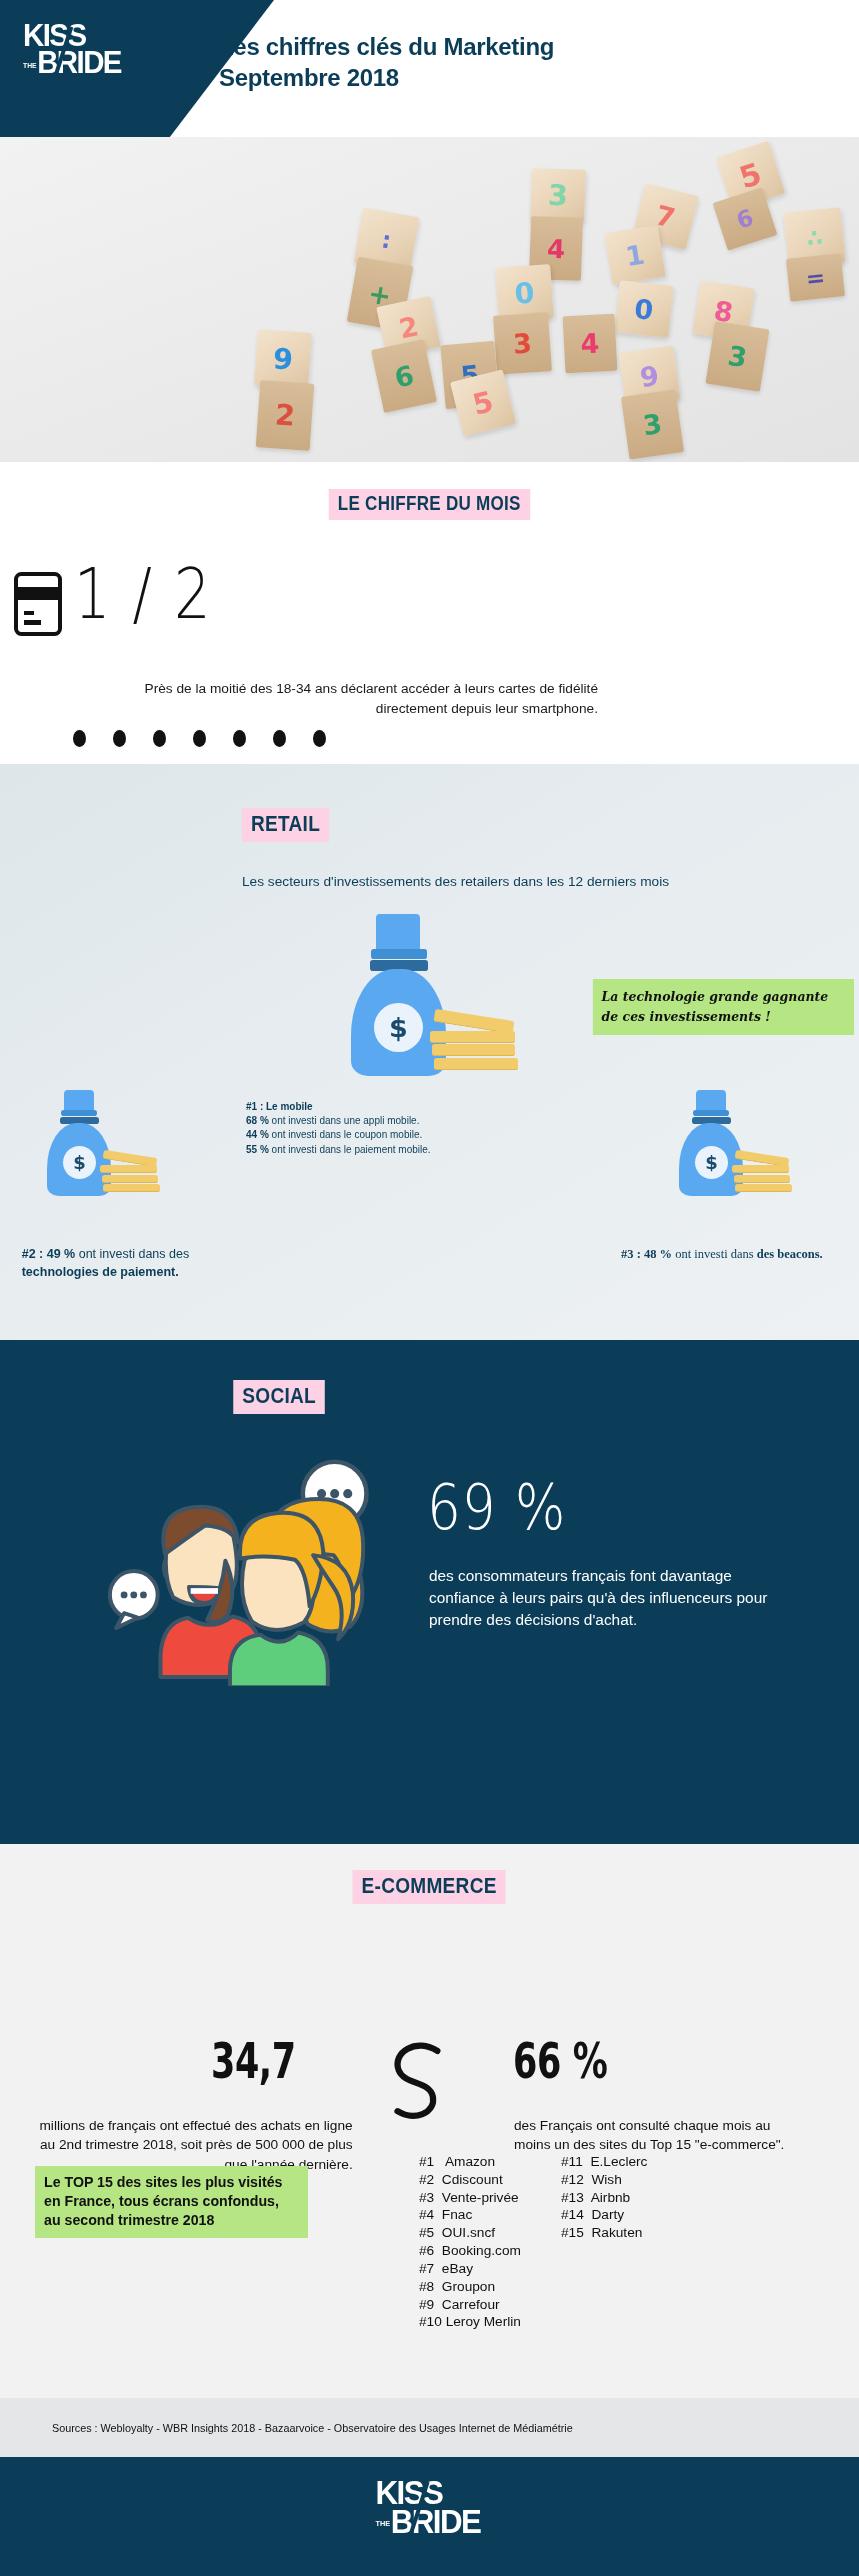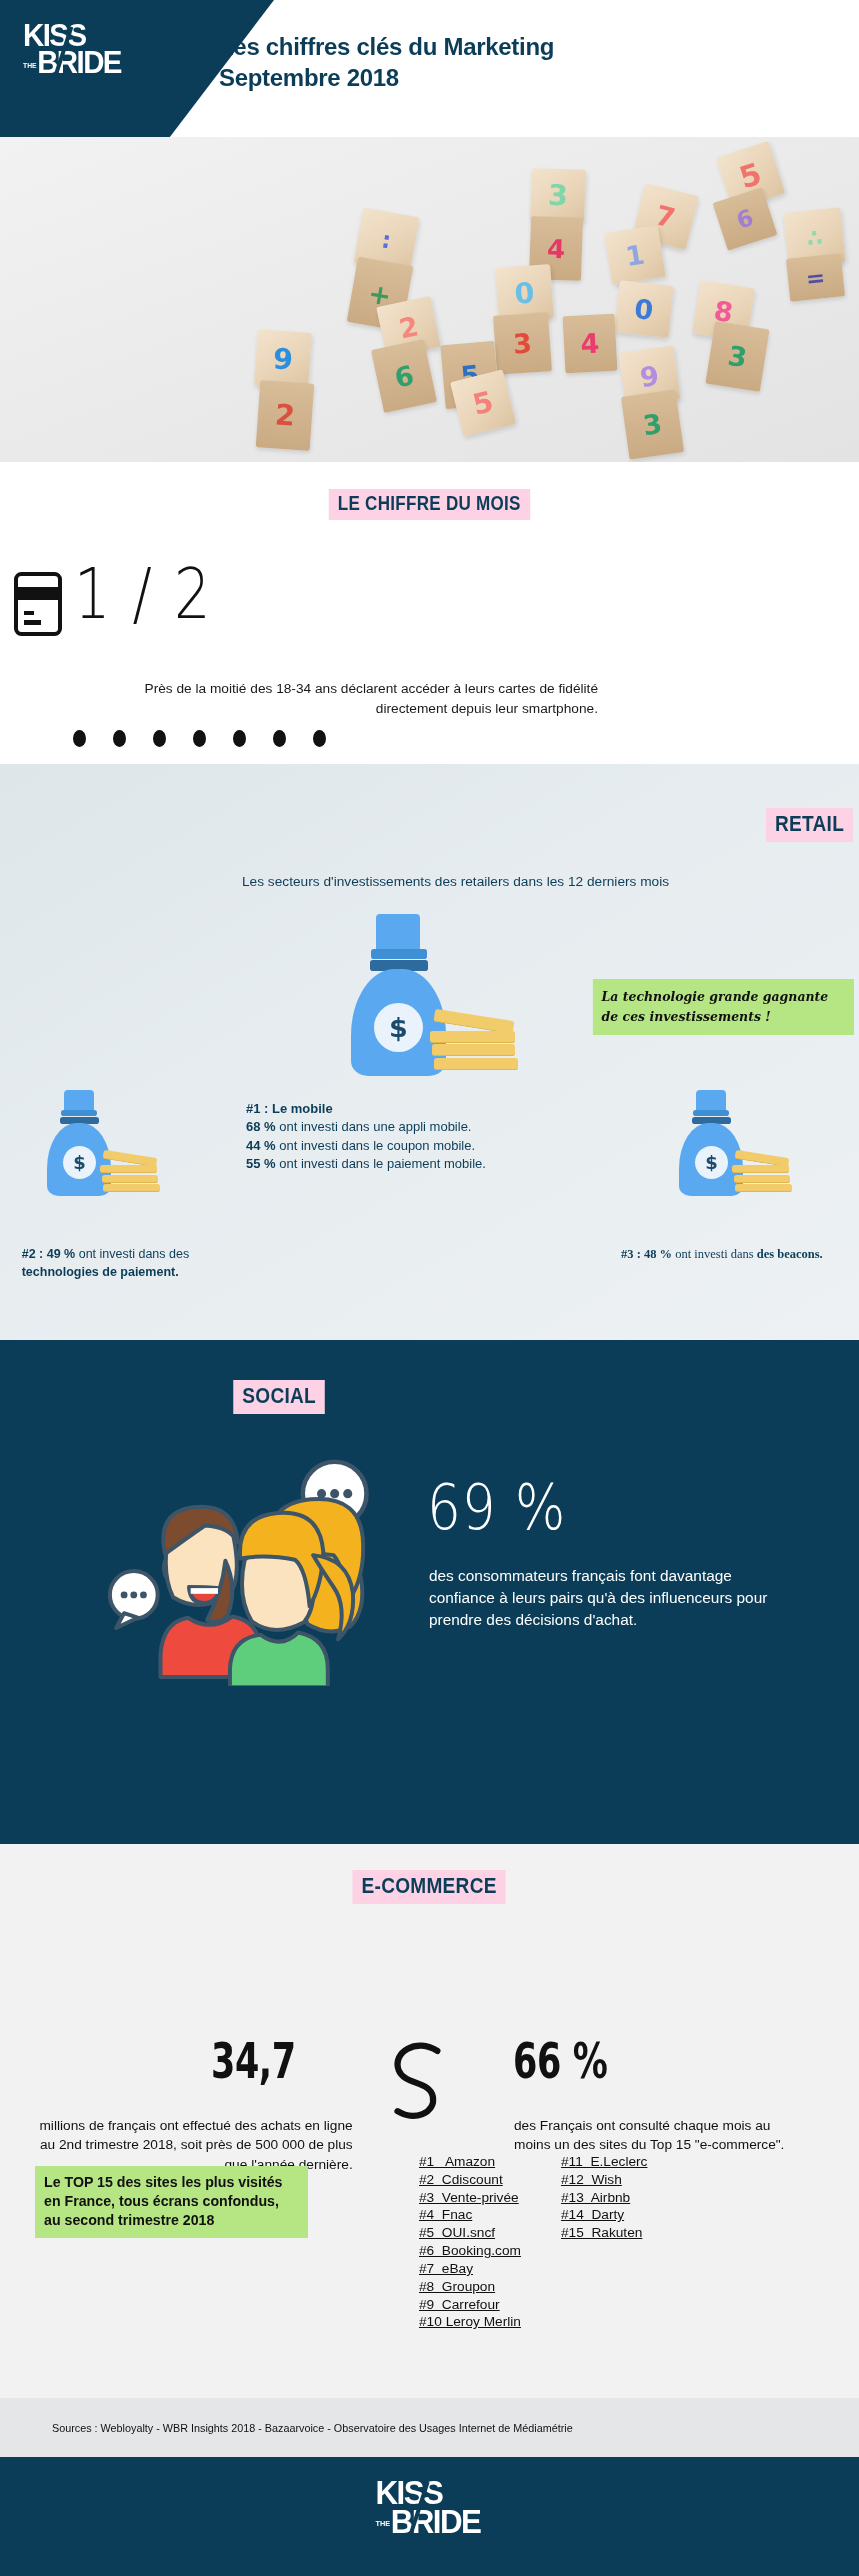--- a/index.html
+++ b/index.html
@@ -240,21 +240,21 @@
     position: absolute;
     background: #f2cb6b;
     border-radius: 2.8px;
     border-bottom: 1.7px solid #e0b74f;
   }
 
   .stat-block {
     position: absolute;
     left: 246px; top: 336px;
     width: 296px;
-    font-size: 13px;
+    font-size: 10px;
     line-height: 1.42;
     color: #0b3d58;
   }
   .stat-block b { font-weight: bold; }
   .cap-2 {
     position: absolute;
     left: 21.7px; top: 482px;
     width: 239px;
     font-size: 12.5px;
     line-height: 1.4;
@@ -364,21 +364,21 @@
   .top-list {
     position: absolute;
     left: 419px; top: 309px;
     display: flex;
     gap: 40px;
     font-size: 13.7px;
     line-height: 1.30;
     color: #111111;
   }
   .top-col { }
-  .top-item { white-space: pre; text-decoration: underline; }
+  .top-item { white-space: pre; }
 
   .sources-bar {
     position: absolute;
     left: 0; bottom: 0;
     width: 100%;
     height: 59px;
     background: #e4e6e8;
     display: flex;
     align-items: center;
   }
@@ -493,21 +493,21 @@
       <span class="dot"></span>
       <span class="dot"></span>
       <span class="dot"></span>
       <span class="dot"></span>
       <span class="dot"></span>
       <span class="dot"></span>
     </div>
   </div>
 
   <div class="sec-retail">
-    <div class="retail-pill-wrap" style="padding-left:0;text-align:right;padding-top:44px;">
+    <div class="retail-pill-wrap" style="padding-left:0;text-align:left;padding-top:44px;">
       <span class="pill" style="margin-left:236px;font-size:21.7px;">RETAIL</span>
     </div>
 
     <div class="retail-sub">Les secteurs d'investissements des retailers dans les 12 derniers mois</div>
 
     <div class="green-note">La technologie grande gagnante de ces investissements !</div>
 
     <div class="bag" style="left:349px;top:0.6px;width:188px;height:0.6px;">
       <div class="bag-neck" style="left:27px;top:149px;width:44px;height:36px;"></div>
       <div class="bag-band1" style="left:21.7px;top:184px;width:56px;height:10.3px;"></div>

